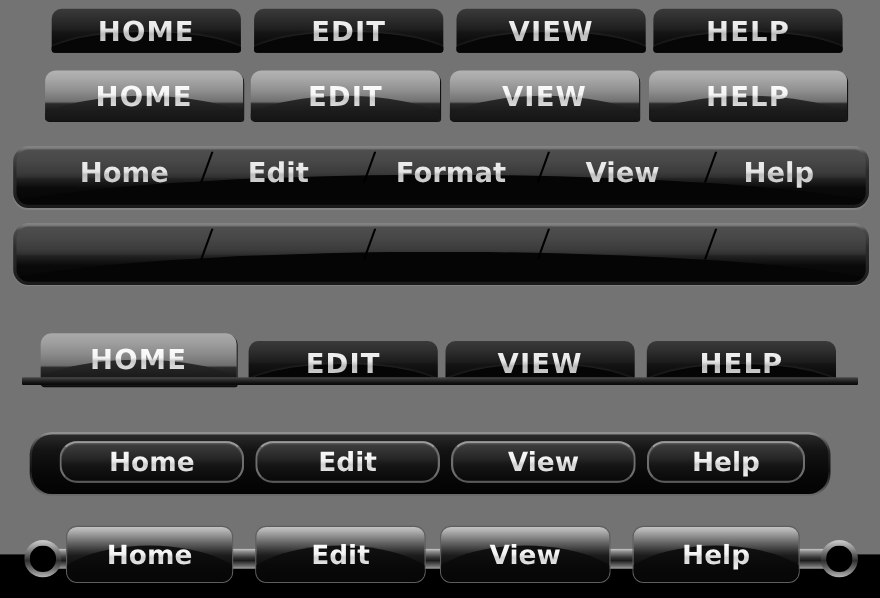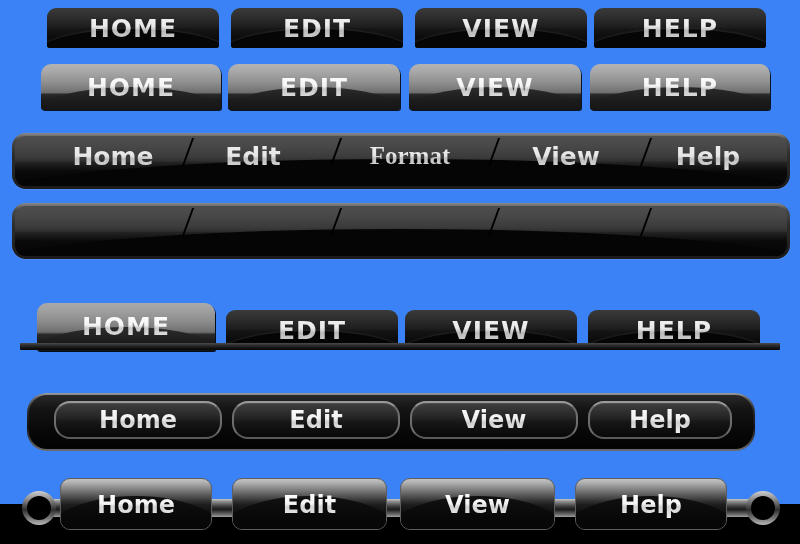--- a/index.html
+++ b/index.html
@@ -14,21 +14,21 @@
     overflow: hidden;
     font-family: "DejaVu Sans", "Liberation Sans", sans-serif;
     background: #000000;
   }
 
   .stage {
     position: absolute;
     left: 0; top: 0;
     width: 800px;
     height: 504px;
-    background: #3b82f6;
+    background: #737373;
   }
 
   
   .lbl {
     position: relative;
     z-index: 6;
     display: block;
     text-align: center;
     white-space: nowrap;
     background: linear-gradient(to bottom, #f2f2f2 0%, #eaeaea 42%, #b9b9b9 58%, #dcdcdc 100%);
@@ -399,21 +399,21 @@
       <div class="nav-div" style="left:320px;"></div>
       <div class="nav-div" style="left:478px;"></div>
       <div class="nav-div" style="left:630px;"></div>
 
       <div class="nav-item" style="left:28px;width:140px;">
         <span class="lbl">Home</span>
       </div>
       <div class="nav-item" style="left:178px;width:120px;">
         <span class="lbl">Edit</span>
       </div>
-      <div class="nav-item" style="left:310px;width:170px;font-family:Liberation Serif, serif;">
+      <div class="nav-item" style="left:310px;width:170px;">
         <span class="lbl">Format</span>
       </div>
       <div class="nav-item" style="left:486px;width:130px;">
         <span class="lbl">View</span>
       </div>
       <div class="nav-item" style="left:628px;width:130px;">
         <span class="lbl">Help</span>
       </div>
     </div>
   </div>

